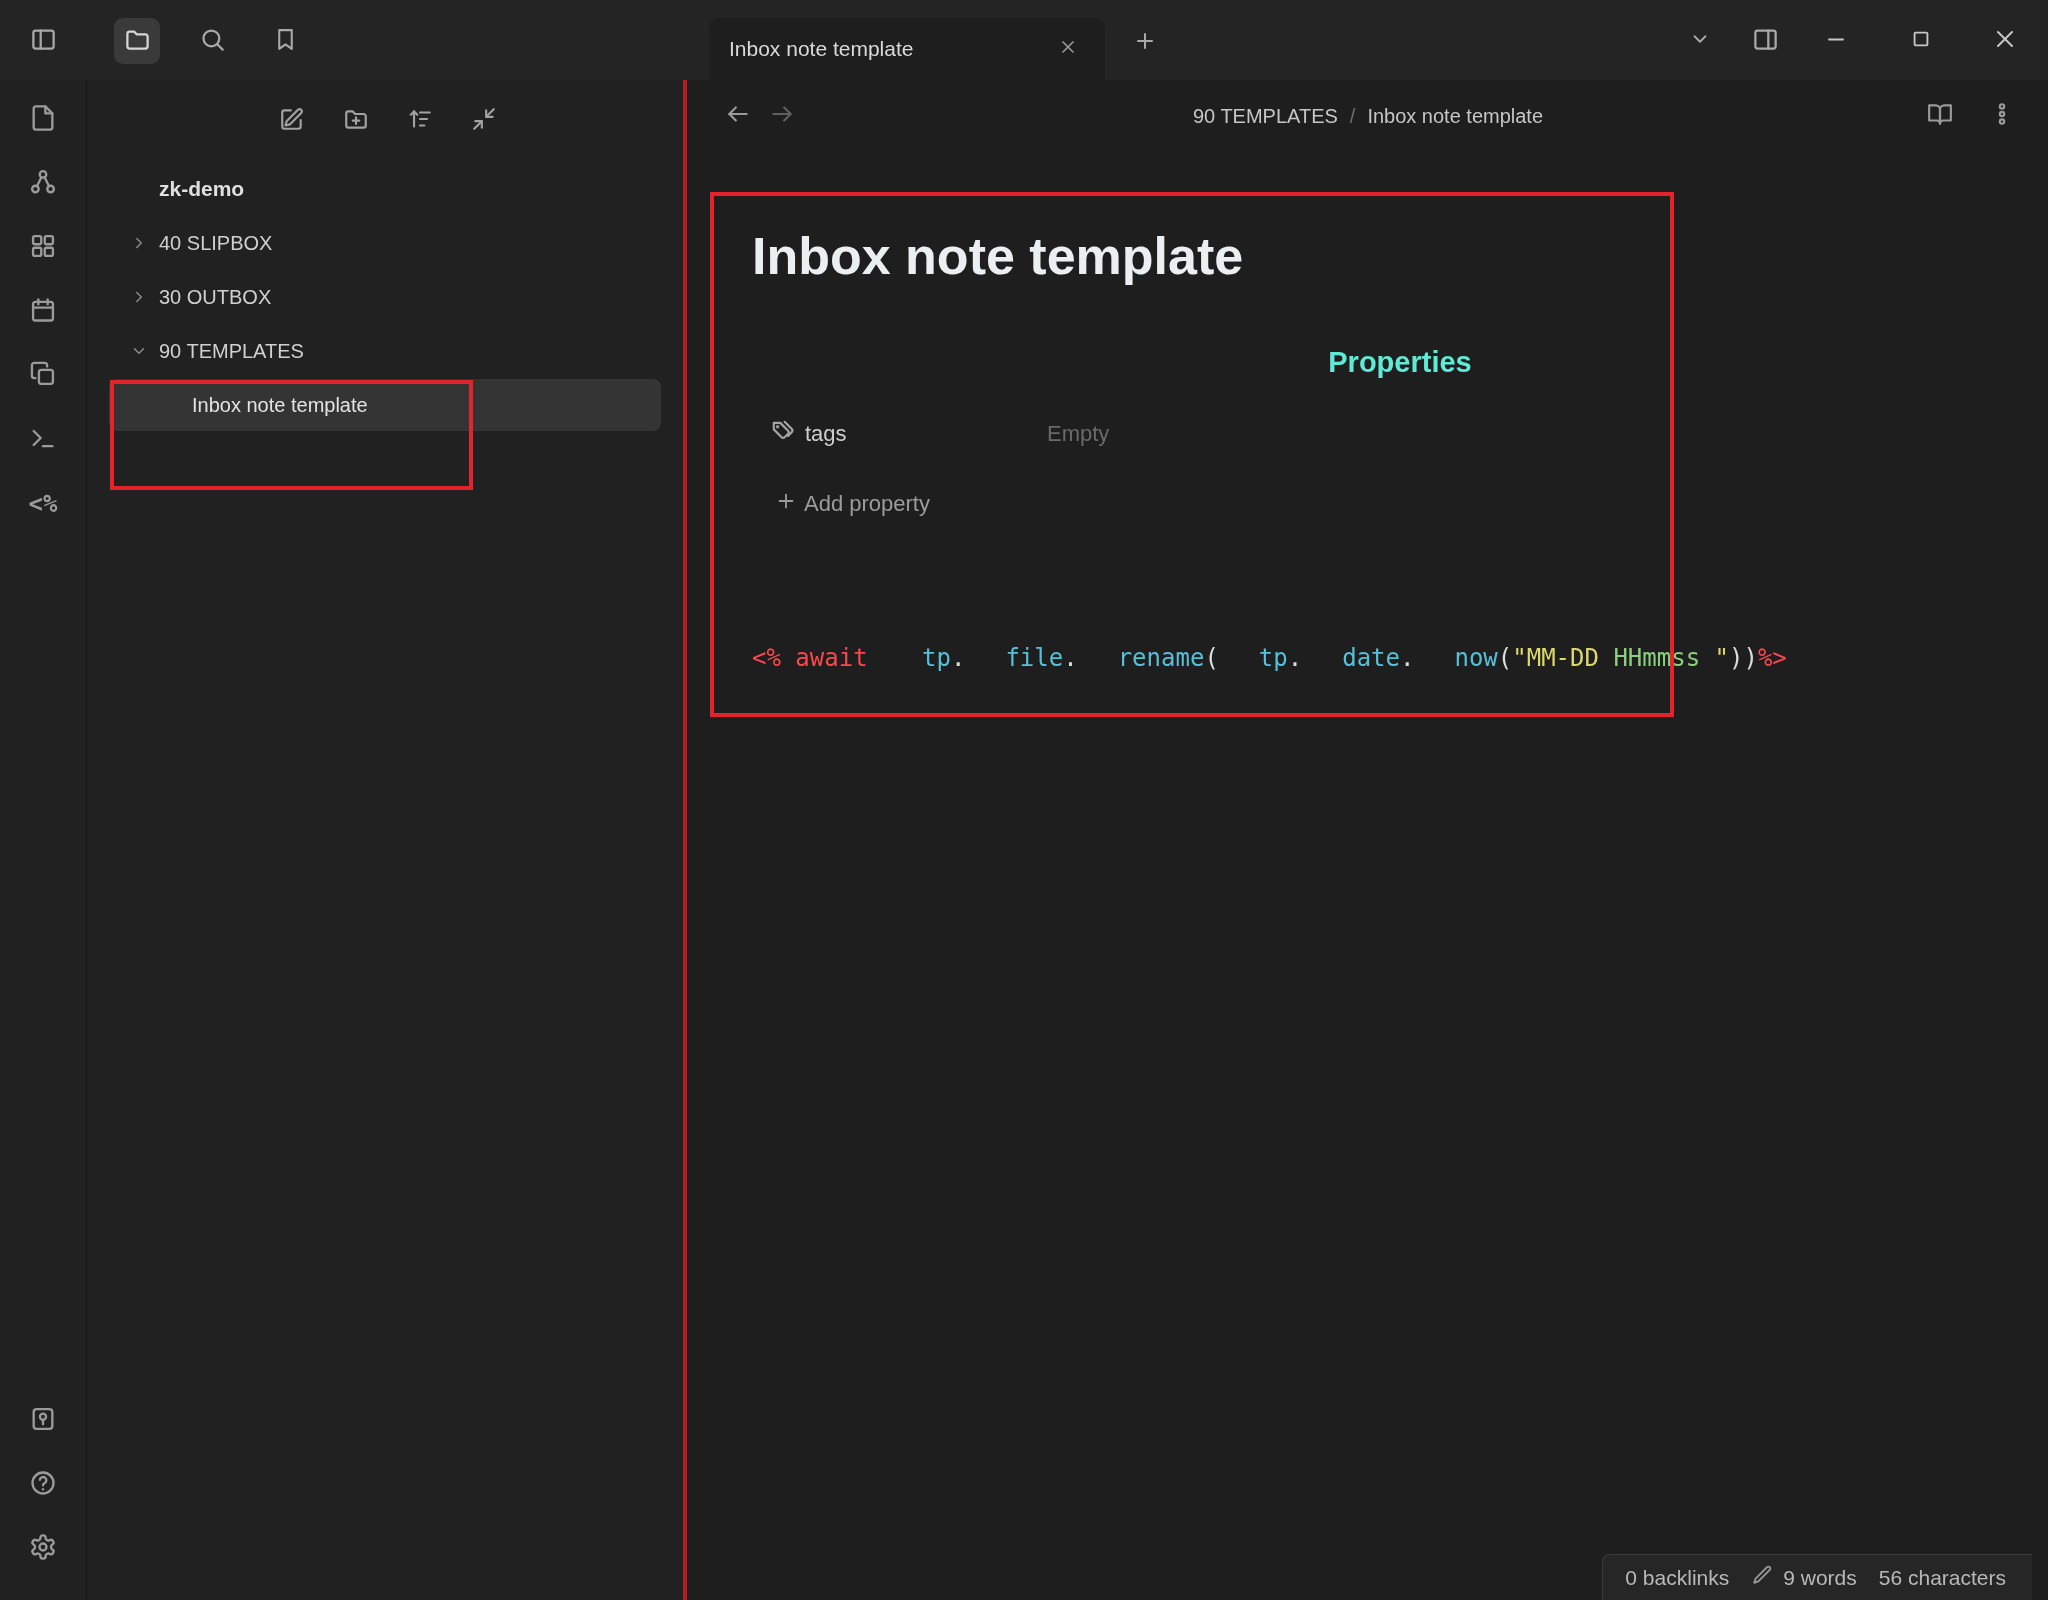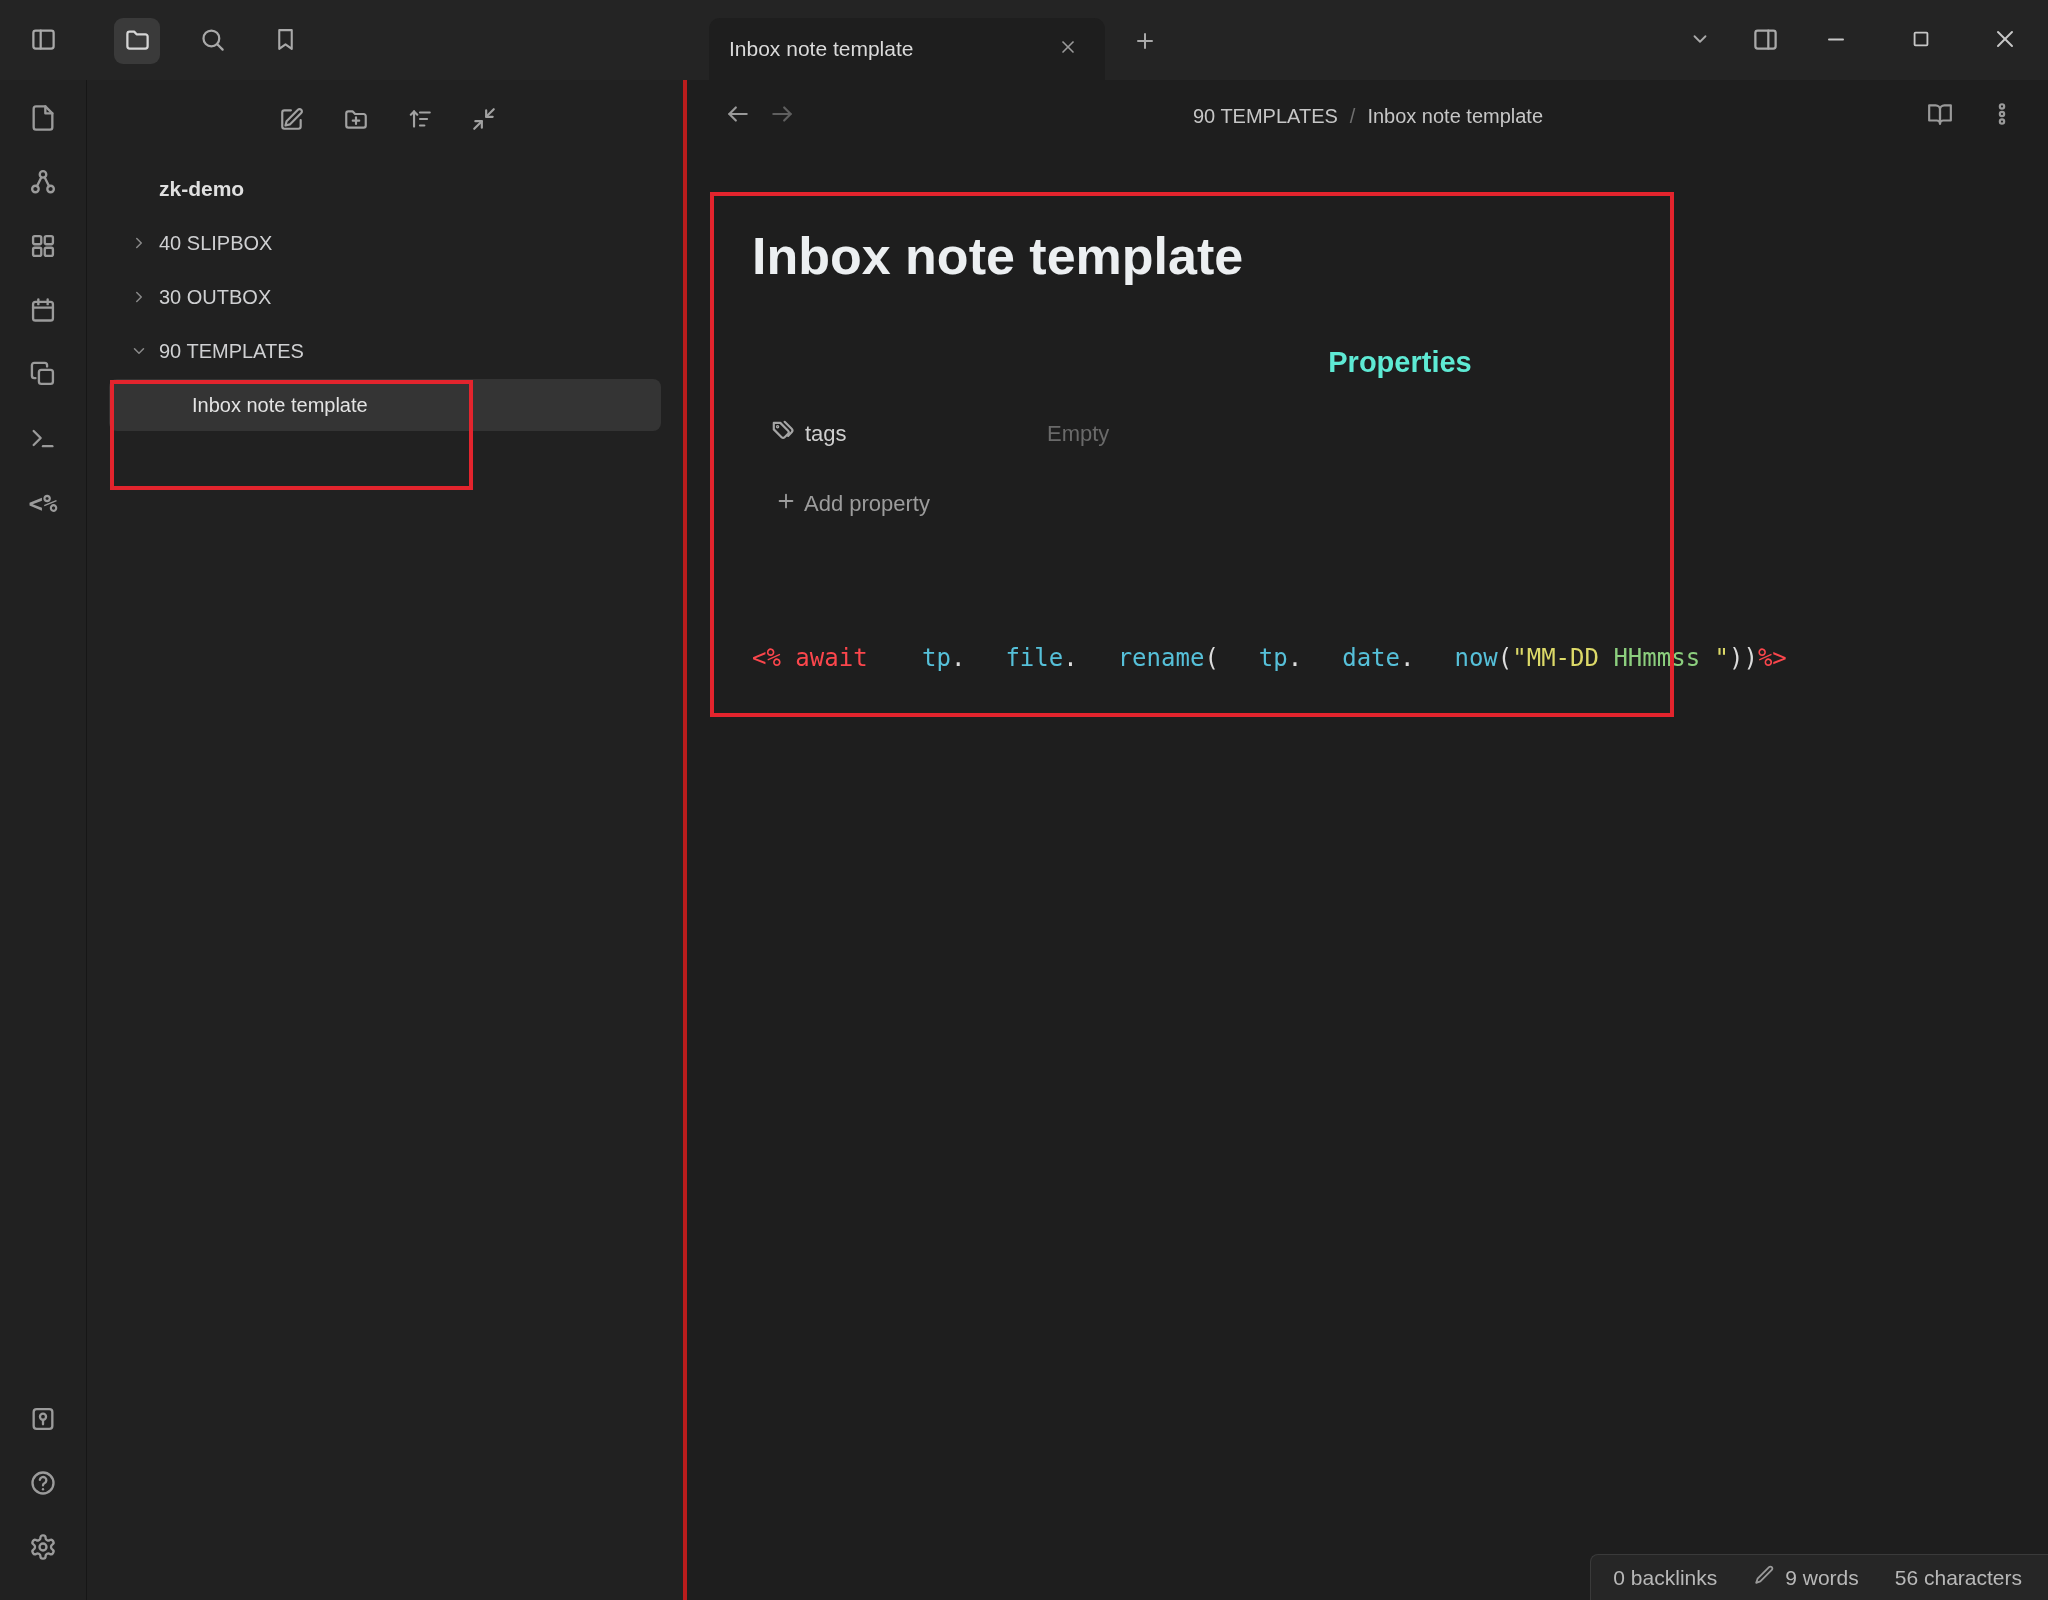--- a/index.html
+++ b/index.html
@@ -112,24 +112,24 @@
   }
   .tok-red    { color:#fb464c; }
   .tok-cyan   { color:#56c0d9;margin-left:40px; }
   .tok-white  { color:#dcdcdc; }
   .tok-yellow { color:#dcd968; }
   .tok-green  { color:#8ccf7e; }
   .annotation-main { left:22px; top:112px; width:964px; height:525px; }
 
   
   .statusbar {
-    position:absolute; right:0; bottom:0; height:46px;
+    position:absolute; right:16px; bottom:0; height:46px;
     background:#262626; border:1px solid #3a3a3a; border-right:none; border-bottom:none;
     border-radius:8px 0 0 0;
-    display:flex; align-items:center; gap:36px; padding:0 26px 0 22px;
+    display:flex; align-items:center; gap:22px; padding:0 26px 0 22px;
     font-size:21px; color:#b8b8b8; z-index:40;
   }
   .statusbar .ic { color:#9a9a9a; }
   .status-group { display:flex; align-items:center; gap:10px; }
 </style>
 </head>
 <body>
 
 <div class="titlebar">
   <div class="tb-btn" style="left:20px;">

